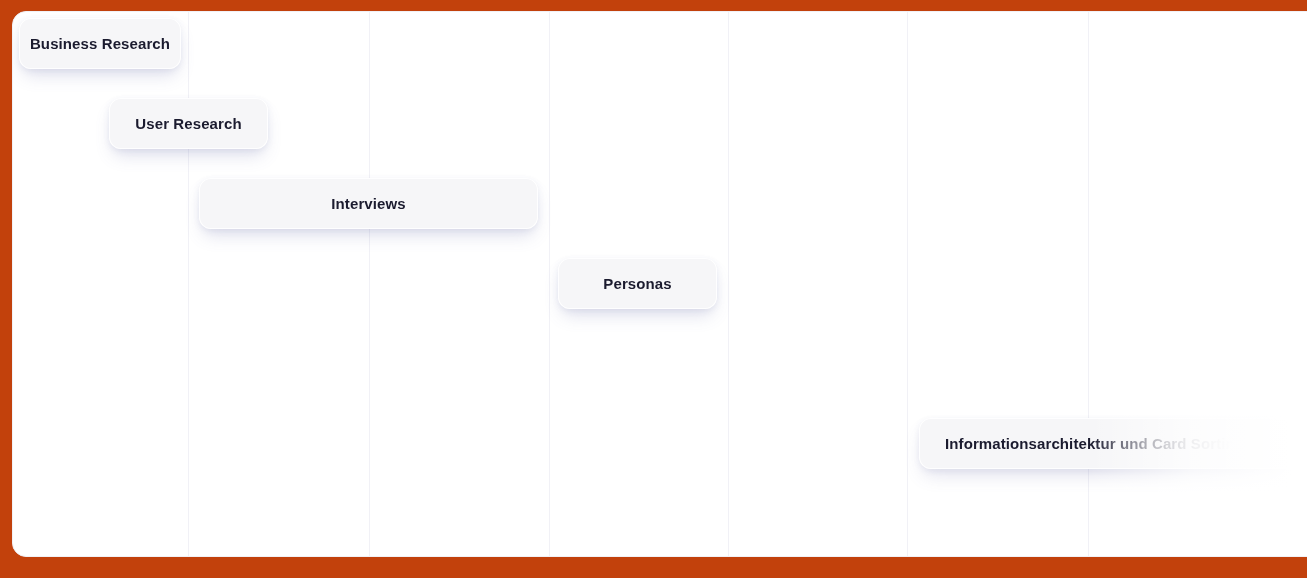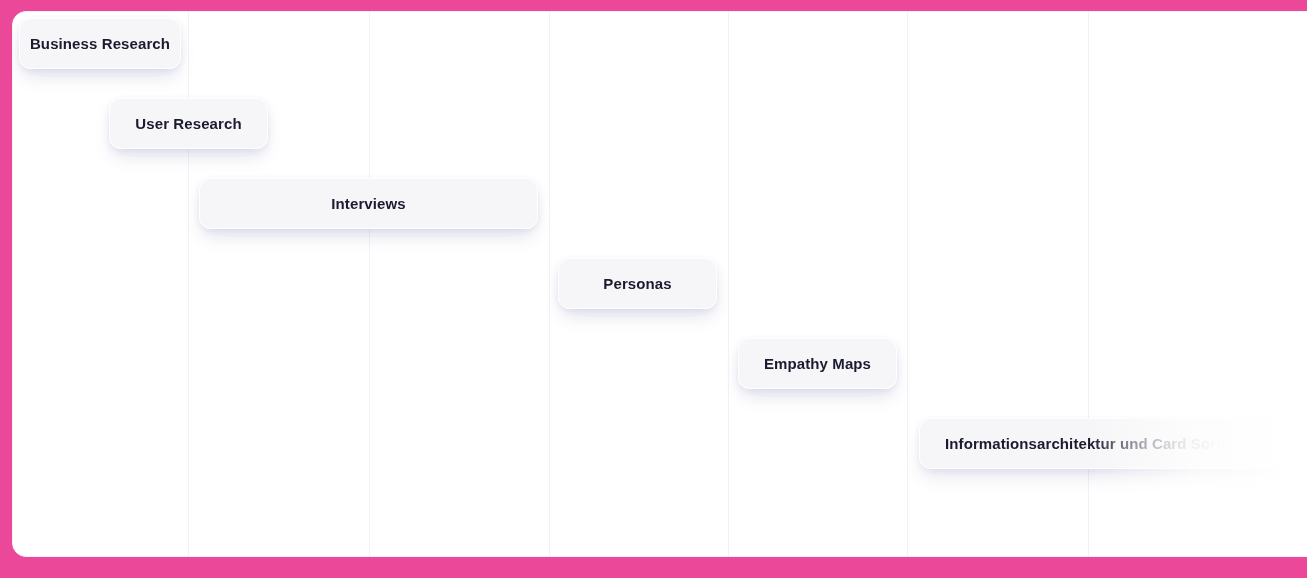--- a/index.html
+++ b/index.html
@@ -9,21 +9,21 @@
     height: 578px;
     overflow: hidden;
     background: #ffffff;
     font-family: "Liberation Sans", sans-serif;
   }
 
   #gantt-root {
     position: relative;
     width: 1307px;
     height: 578px;
-    background: #ec4899;
+    background: #c2410c;
   }
 
   
   .grid-frame {
     position: absolute;
     left: 12px;
     top: 11px;
     width: 1308px;
     height: 546px;
     border: 1px solid #f1f1f6;
@@ -128,23 +128,20 @@
         </div>
         <div class="task-bar" style="left: 96px; top: 86px; width: 159px; text-align: right;">
           <span class="task-label">User Research</span>
         </div>
         <div class="task-bar" style="left: 186px; top: 166px; width: 339px;">
           <span class="task-label">Interviews</span>
         </div>
         <div class="task-bar" style="left: 545px; top: 246px; width: 159px;">
           <span class="task-label">Personas</span>
         </div>
-        <div class="task-bar" style="left: 725px; top: 326px; width: 159px;">
-          <span class="task-label">Empathy Maps</span>
-        </div>
         <div class="task-bar overflow-bar" style="left: 906px; top: 406px; width: 430px;">
           <span class="task-label">Informationsarchitektur und Card Sorting</span>
         </div>
       </div>
 
     <div class="edge-fade"></div>
 
   </div>
 
 </div>

